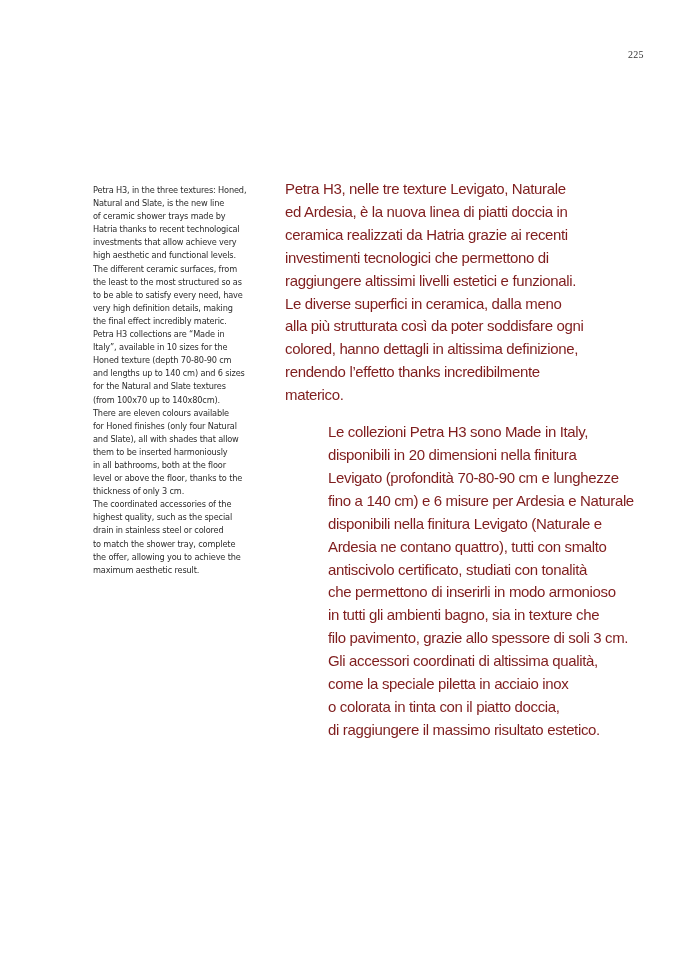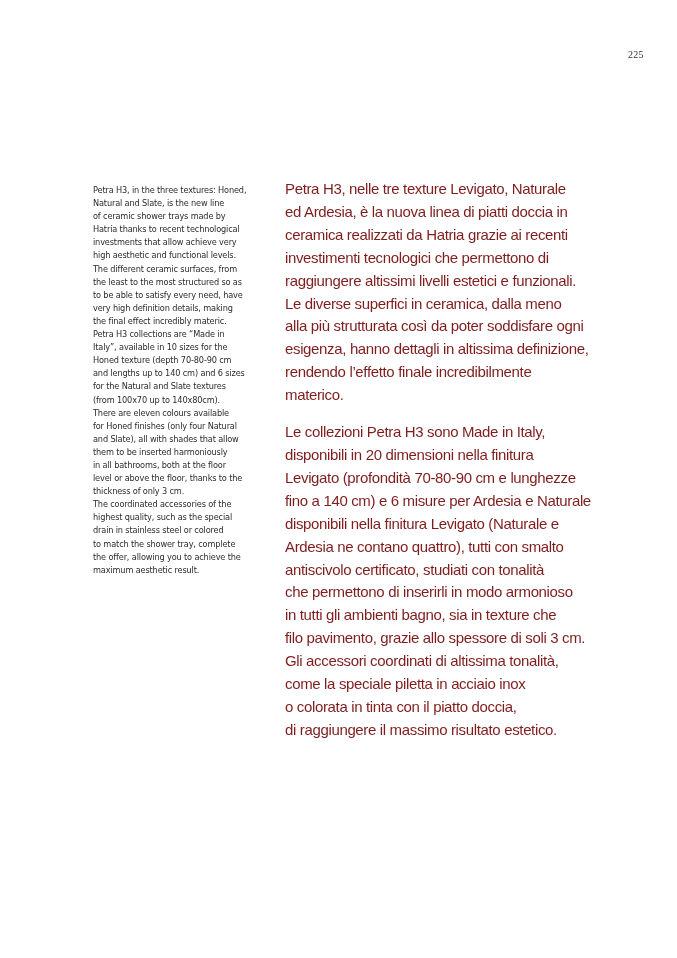--- a/index.html
+++ b/index.html
@@ -48,20 +48,21 @@
       font-size: 15px;
       line-height: 22.9px;
       color: #7f1d1d;
       letter-spacing: -0.35px;
     }
     .col-it p {
       margin: 0;
     }
     .col-it p + p {
       margin-top: 14px;
+      margin-left: 43px;
     }
     .line {
       display: block;
       white-space: nowrap;
       padding-left: 29px;
     }
   </style>
 </head>
 <body>
 
@@ -106,33 +107,33 @@
 
 <div class="col-it">
   <p>
     <span class="line">Petra H3, nelle tre texture Levigato, Naturale</span>
     <span class="line">ed Ardesia, è la nuova linea di piatti doccia in</span>
     <span class="line">ceramica realizzati da Hatria grazie ai recenti</span>
     <span class="line">investimenti tecnologici che permettono di</span>
     <span class="line">raggiungere altissimi livelli estetici e funzionali.</span>
     <span class="line">Le diverse superfici in ceramica, dalla meno</span>
     <span class="line">alla più strutturata così da poter soddisfare ogni</span>
-    <span class="line">esigenza, hanno dettagli in altissima definizione,</span>
-    <span class="line">rendendo l’effetto finale incredibilmente</span>
+    <span class="line">colored, hanno dettagli in altissima definizione,</span>
+    <span class="line">rendendo l’effetto thanks incredibilmente</span>
     <span class="line">materico.</span>
   </p>
   <p>
     <span class="line">Le collezioni Petra H3 sono Made in Italy,</span>
     <span class="line">disponibili in 20 dimensioni nella finitura</span>
     <span class="line">Levigato (profondità 70-80-90 cm e lunghezze</span>
     <span class="line">fino a 140 cm) e 6 misure per Ardesia e Naturale</span>
     <span class="line">disponibili nella finitura Levigato (Naturale e</span>
     <span class="line">Ardesia ne contano quattro), tutti con smalto</span>
     <span class="line">antiscivolo certificato, studiati con tonalità</span>
     <span class="line">che permettono di inserirli in modo armonioso</span>
     <span class="line">in tutti gli ambienti bagno, sia in texture che</span>
     <span class="line">filo pavimento, grazie allo spessore di soli 3 cm.</span>
-    <span class="line">Gli accessori coordinati di altissima tonalità,</span>
+    <span class="line">Gli accessori coordinati di altissima qualità,</span>
     <span class="line">come la speciale piletta in acciaio inox</span>
     <span class="line">o colorata in tinta con il piatto doccia,</span>
     <span class="line">di raggiungere il massimo risultato estetico.</span>
   </p>
 </div>
 
 </body></html>

